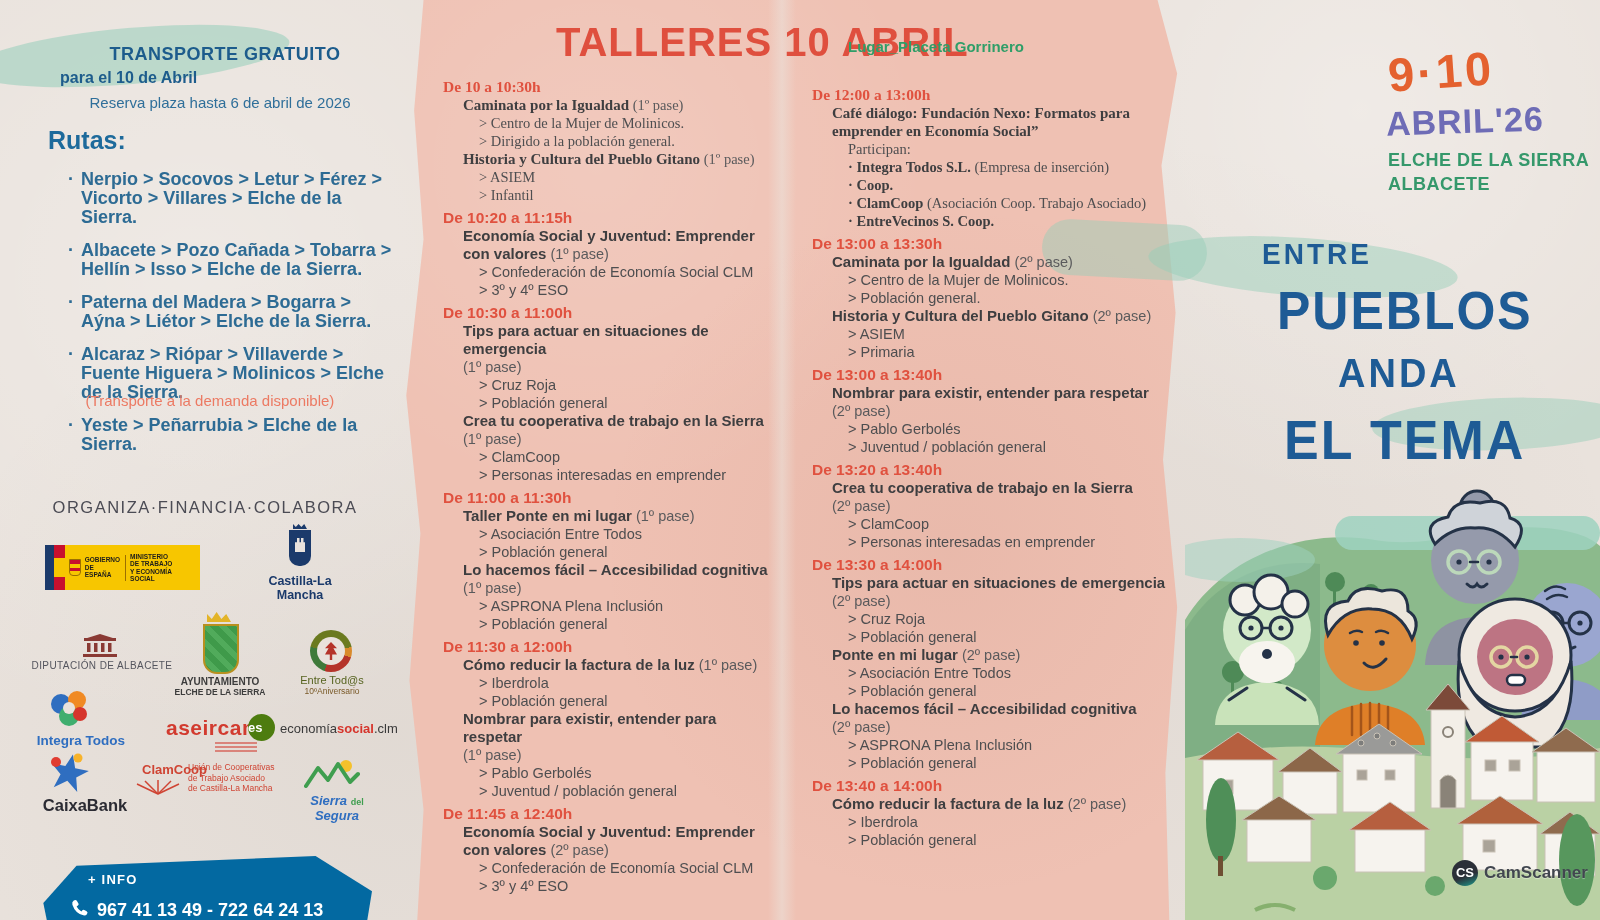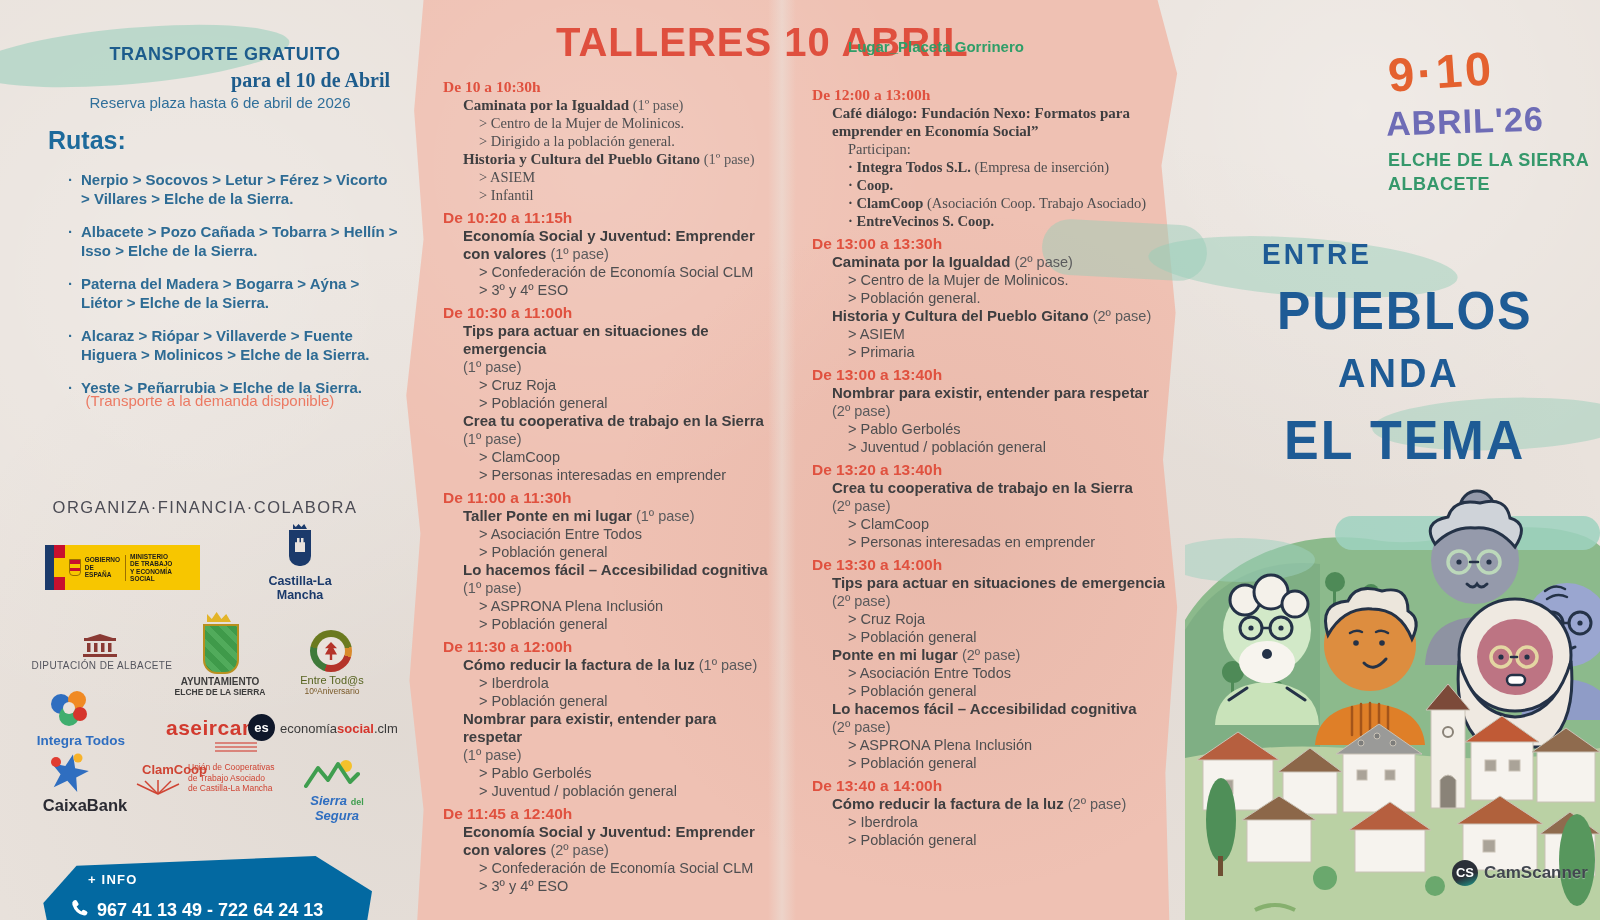--- a/index.html
+++ b/index.html
@@ -10,28 +10,28 @@
       radial-gradient(circle at 12% 30%, rgba(255,255,255,.25), transparent 30%),
       radial-gradient(circle at 85% 12%, rgba(255,255,255,.3), transparent 25%),
       radial-gradient(circle at 70% 70%, rgba(120,110,100,.06), transparent 40%),
       radial-gradient(circle at 25% 80%, rgba(120,110,100,.07), transparent 35%);}
   .abs{position:absolute;}
 
   
   .teal-swoosh{background:rgba(150,205,185,.55);border-radius:50%;}
   .lp-title{left:60px;top:44px;width:330px;text-align:center;z-index:2;
     font-weight:700;font-size:18px;letter-spacing:.5px;color:#1d5c8c;}
-  .lp-sub{left:60px;top:69px;width:330px;text-align:right;z-index:2;
-    font-weight:700;font-size:20px;color:#1d5c8c;font-family:Liberation Serif, serif;}
+  .lp-sub{left:60px;top:69px;width:330px;text-align:left;z-index:2;
+    font-weight:700;font-size:16px;color:#1d5c8c;}
   .lp-reserve{left:40px;top:94px;width:360px;text-align:center;z-index:2;
     font-size:15px;color:#2f6f9a;}
   .lp-rutas{left:48px;top:126px;z-index:2;font-weight:700;font-size:25px;color:#1d6a9b;}
   #routes{left:68px;top:170px;width:330px;z-index:2;}
   .route{position:relative;padding-left:13px;margin-bottom:14px;
-    font-size:15px;font-weight:700;color:#2d6b94;line-height:19px;}
+    font-size:18px;font-weight:700;color:#2d6b94;line-height:19px;}
   .route::before{content:"·";position:absolute;left:0;top:0;}
   .lp-demand{left:45px;top:392px;width:330px;text-align:center;z-index:2;
     font-size:15px;color:#ec7a63;}
   .lp-organiza{left:40px;top:498px;width:330px;text-align:center;z-index:2;
     font-size:16.5px;letter-spacing:1.5px;color:#4b4b54;}
 
   
   .logo{z-index:2;}
   .gob{left:45px;top:545px;width:155px;height:45px;display:flex;}
   .gob .navy{width:9px;background:#1b3a6b;}
@@ -64,22 +64,22 @@
   .et-circle::before{content:"";position:absolute;left:7px;top:7px;width:28px;height:28px;border-radius:50%;background:#e9e2dc;}
   .et-circle::after{content:"";position:absolute;left:15px;top:12px;width:12px;height:18px;background:#b5342a;
     clip-path:polygon(50% 0,100% 35%,70% 35%,100% 70%,60% 70%,60% 100%,40% 100%,40% 70%,0 70%,30% 35%,0 35%);}
   .et-text{left:292px;top:674px;width:80px;text-align:center;}
   .et-text .l1{font-size:11px;font-weight:400;color:#56631f;}
   .et-text .l2{font-size:8.5px;color:#7a5a28;}
   .int-text{left:26px;top:733px;width:110px;text-align:center;font-size:13.5px;font-weight:700;color:#2f6ec0;}
   .ase-text{left:128px;top:716px;font-size:21px;font-weight:800;letter-spacing:.5px;color:#d23b2f;margin-left:38px;}
   .ase-lines{left:215px;top:740px;width:42px;}
   .ase-lines div{height:2px;background:rgba(210,59,47,.55);margin:2px 0;}
-  .es-badge{left:248px;top:714px;width:27px;height:27px;border-radius:50%;background:#0f172a;
-    color:#fff;font-weight:800;font-size:13px;text-align:center;line-height:27px;}
+  .es-badge{left:248px;top:714px;width:27px;height:27px;border-radius:50%;background:#4d7c0f;
+    color:#fff;font-weight:800;font-size:13px;text-align:left;line-height:27px;}
   .es-text{left:280px;top:721px;font-size:13px;color:#3a3a3a;}
   .es-text .b{font-weight:400;}
   .es-text .red{font-weight:700;color:#d6352c;}
   .cx-text{left:30px;top:796px;width:110px;text-align:center;font-size:16.5px;font-weight:600;color:#2b2b33;}
   .cc-name{left:142px;top:762px;font-size:13px;font-weight:700;color:#cf4433;}
   .cc-desc{left:188px;top:762px;font-size:8.5px;line-height:10.5px;color:#cf4433;}
   .ss-text{left:292px;top:793px;width:90px;text-align:center;font-size:13px;font-weight:700;font-style:italic;color:#2f6ec0;}
   .ss-text .del{font-size:9px;color:#3f9e4f;font-style:normal;}
 
   

